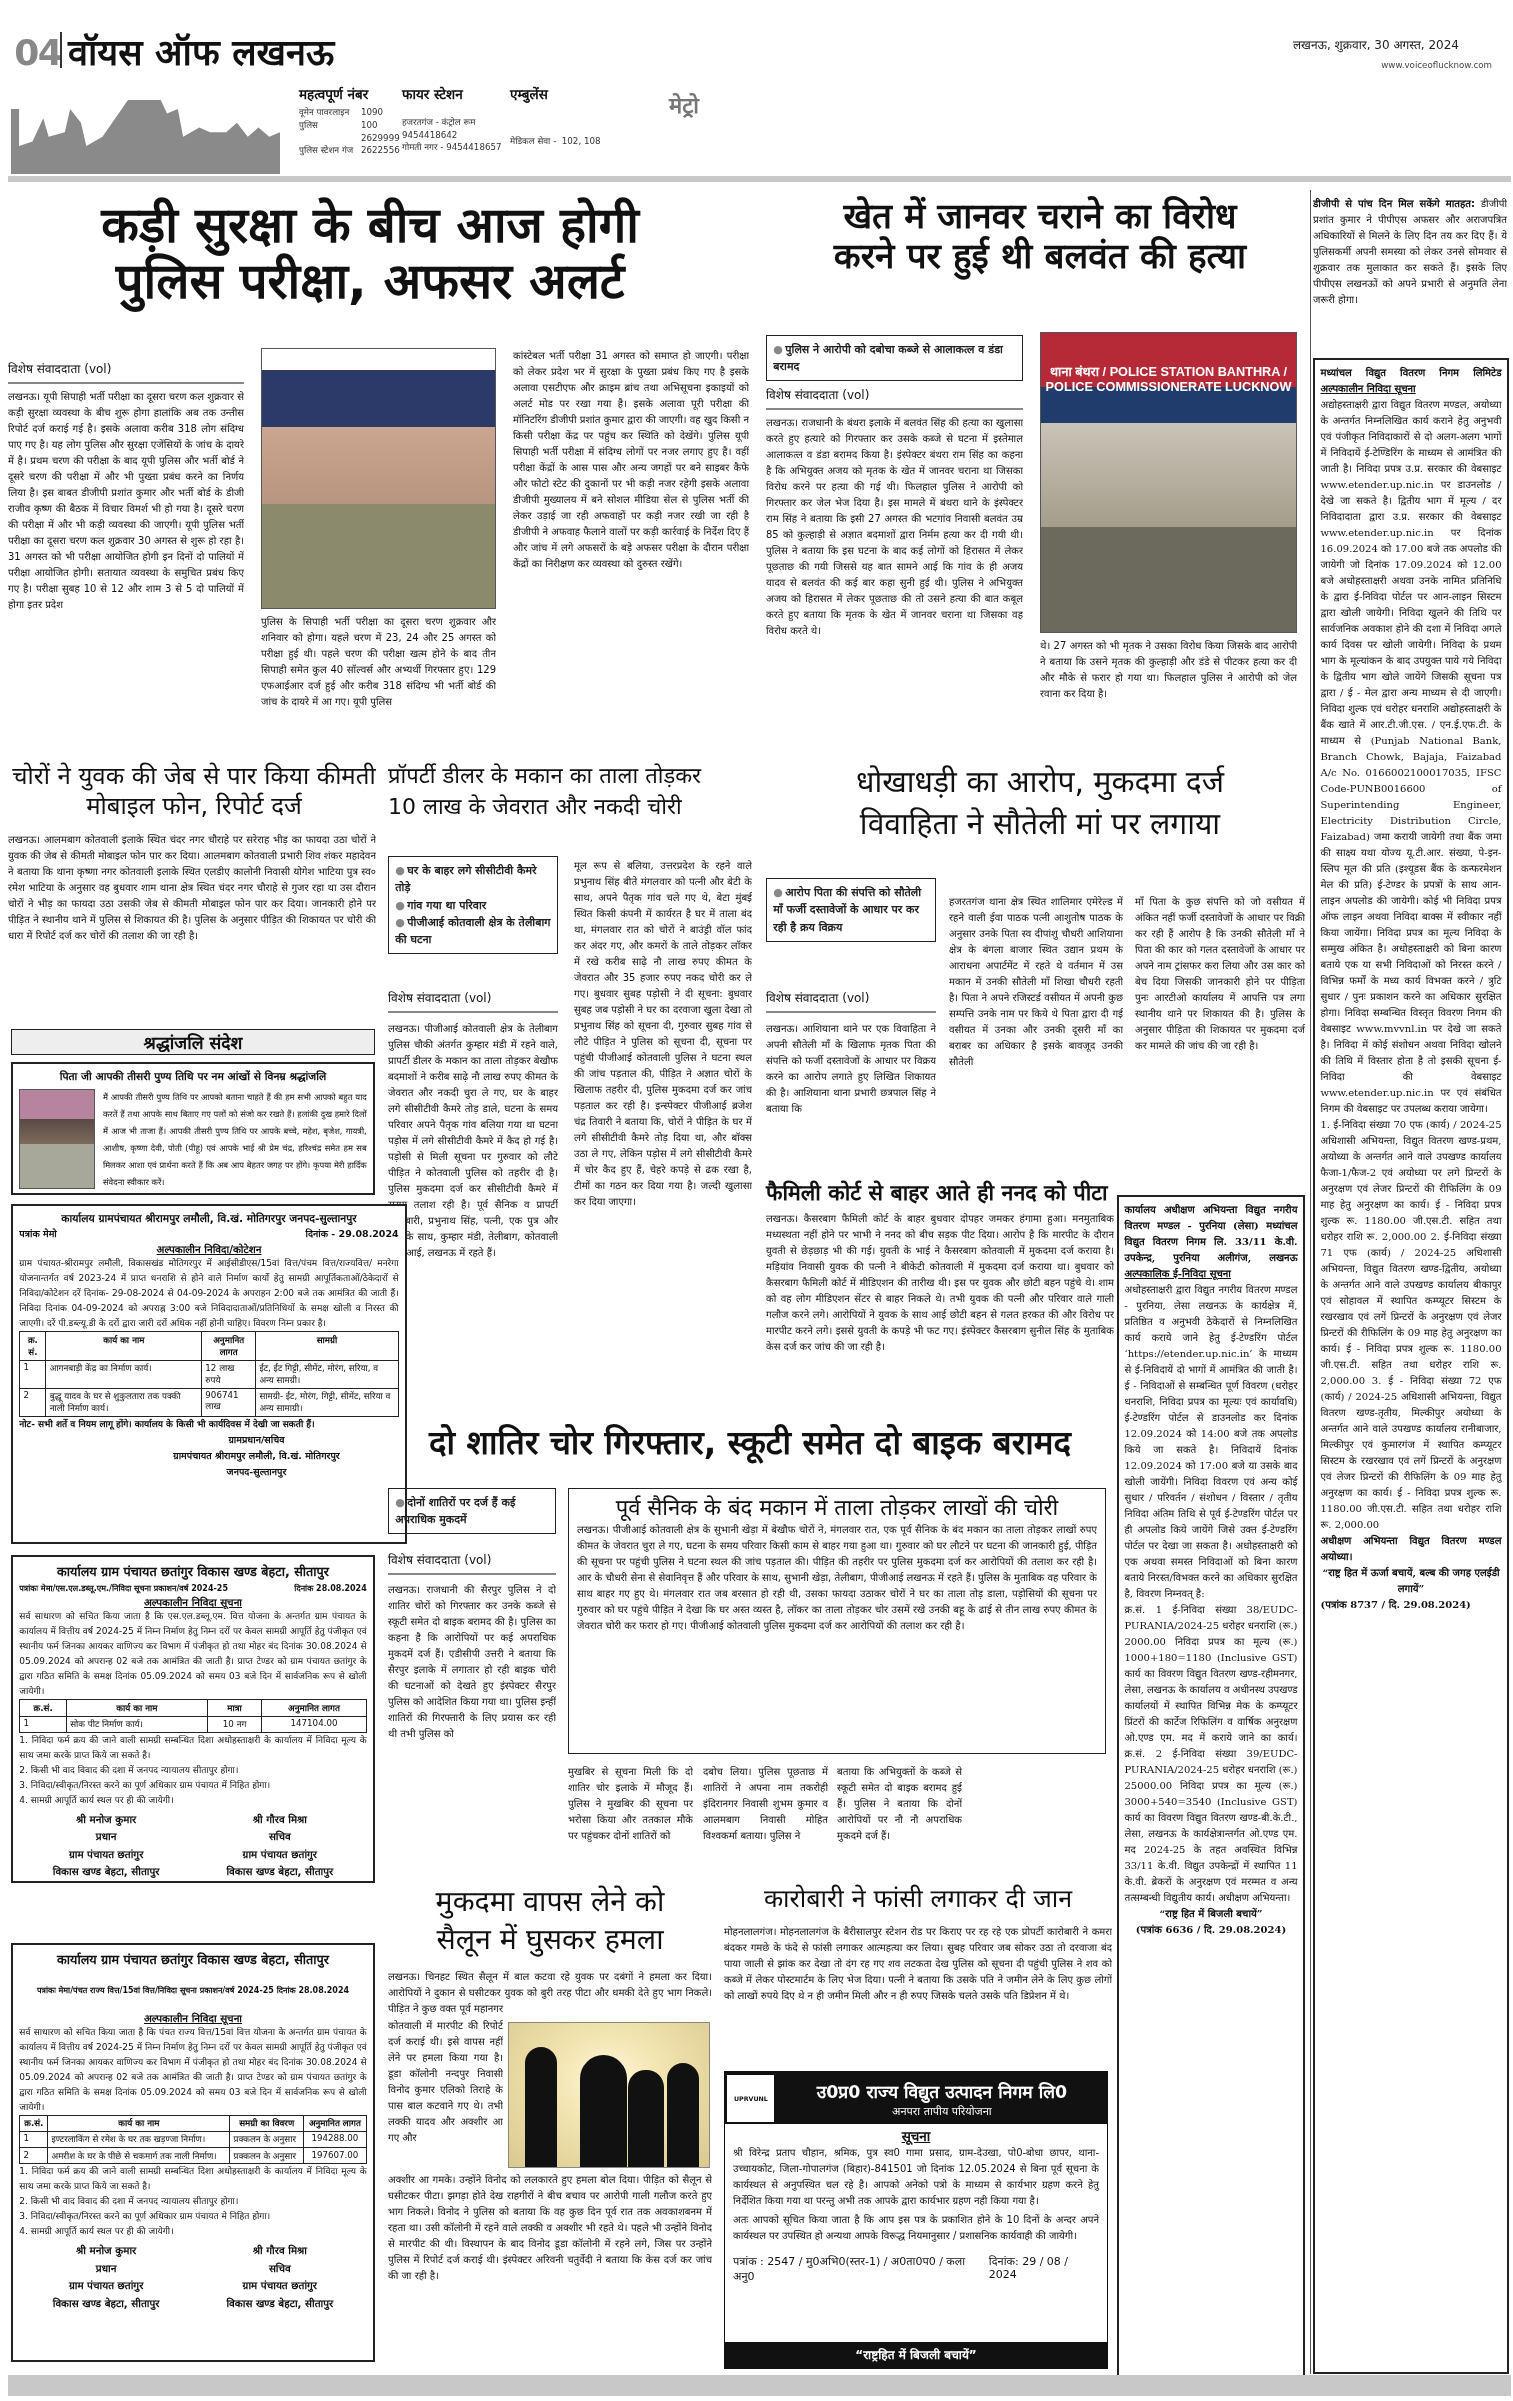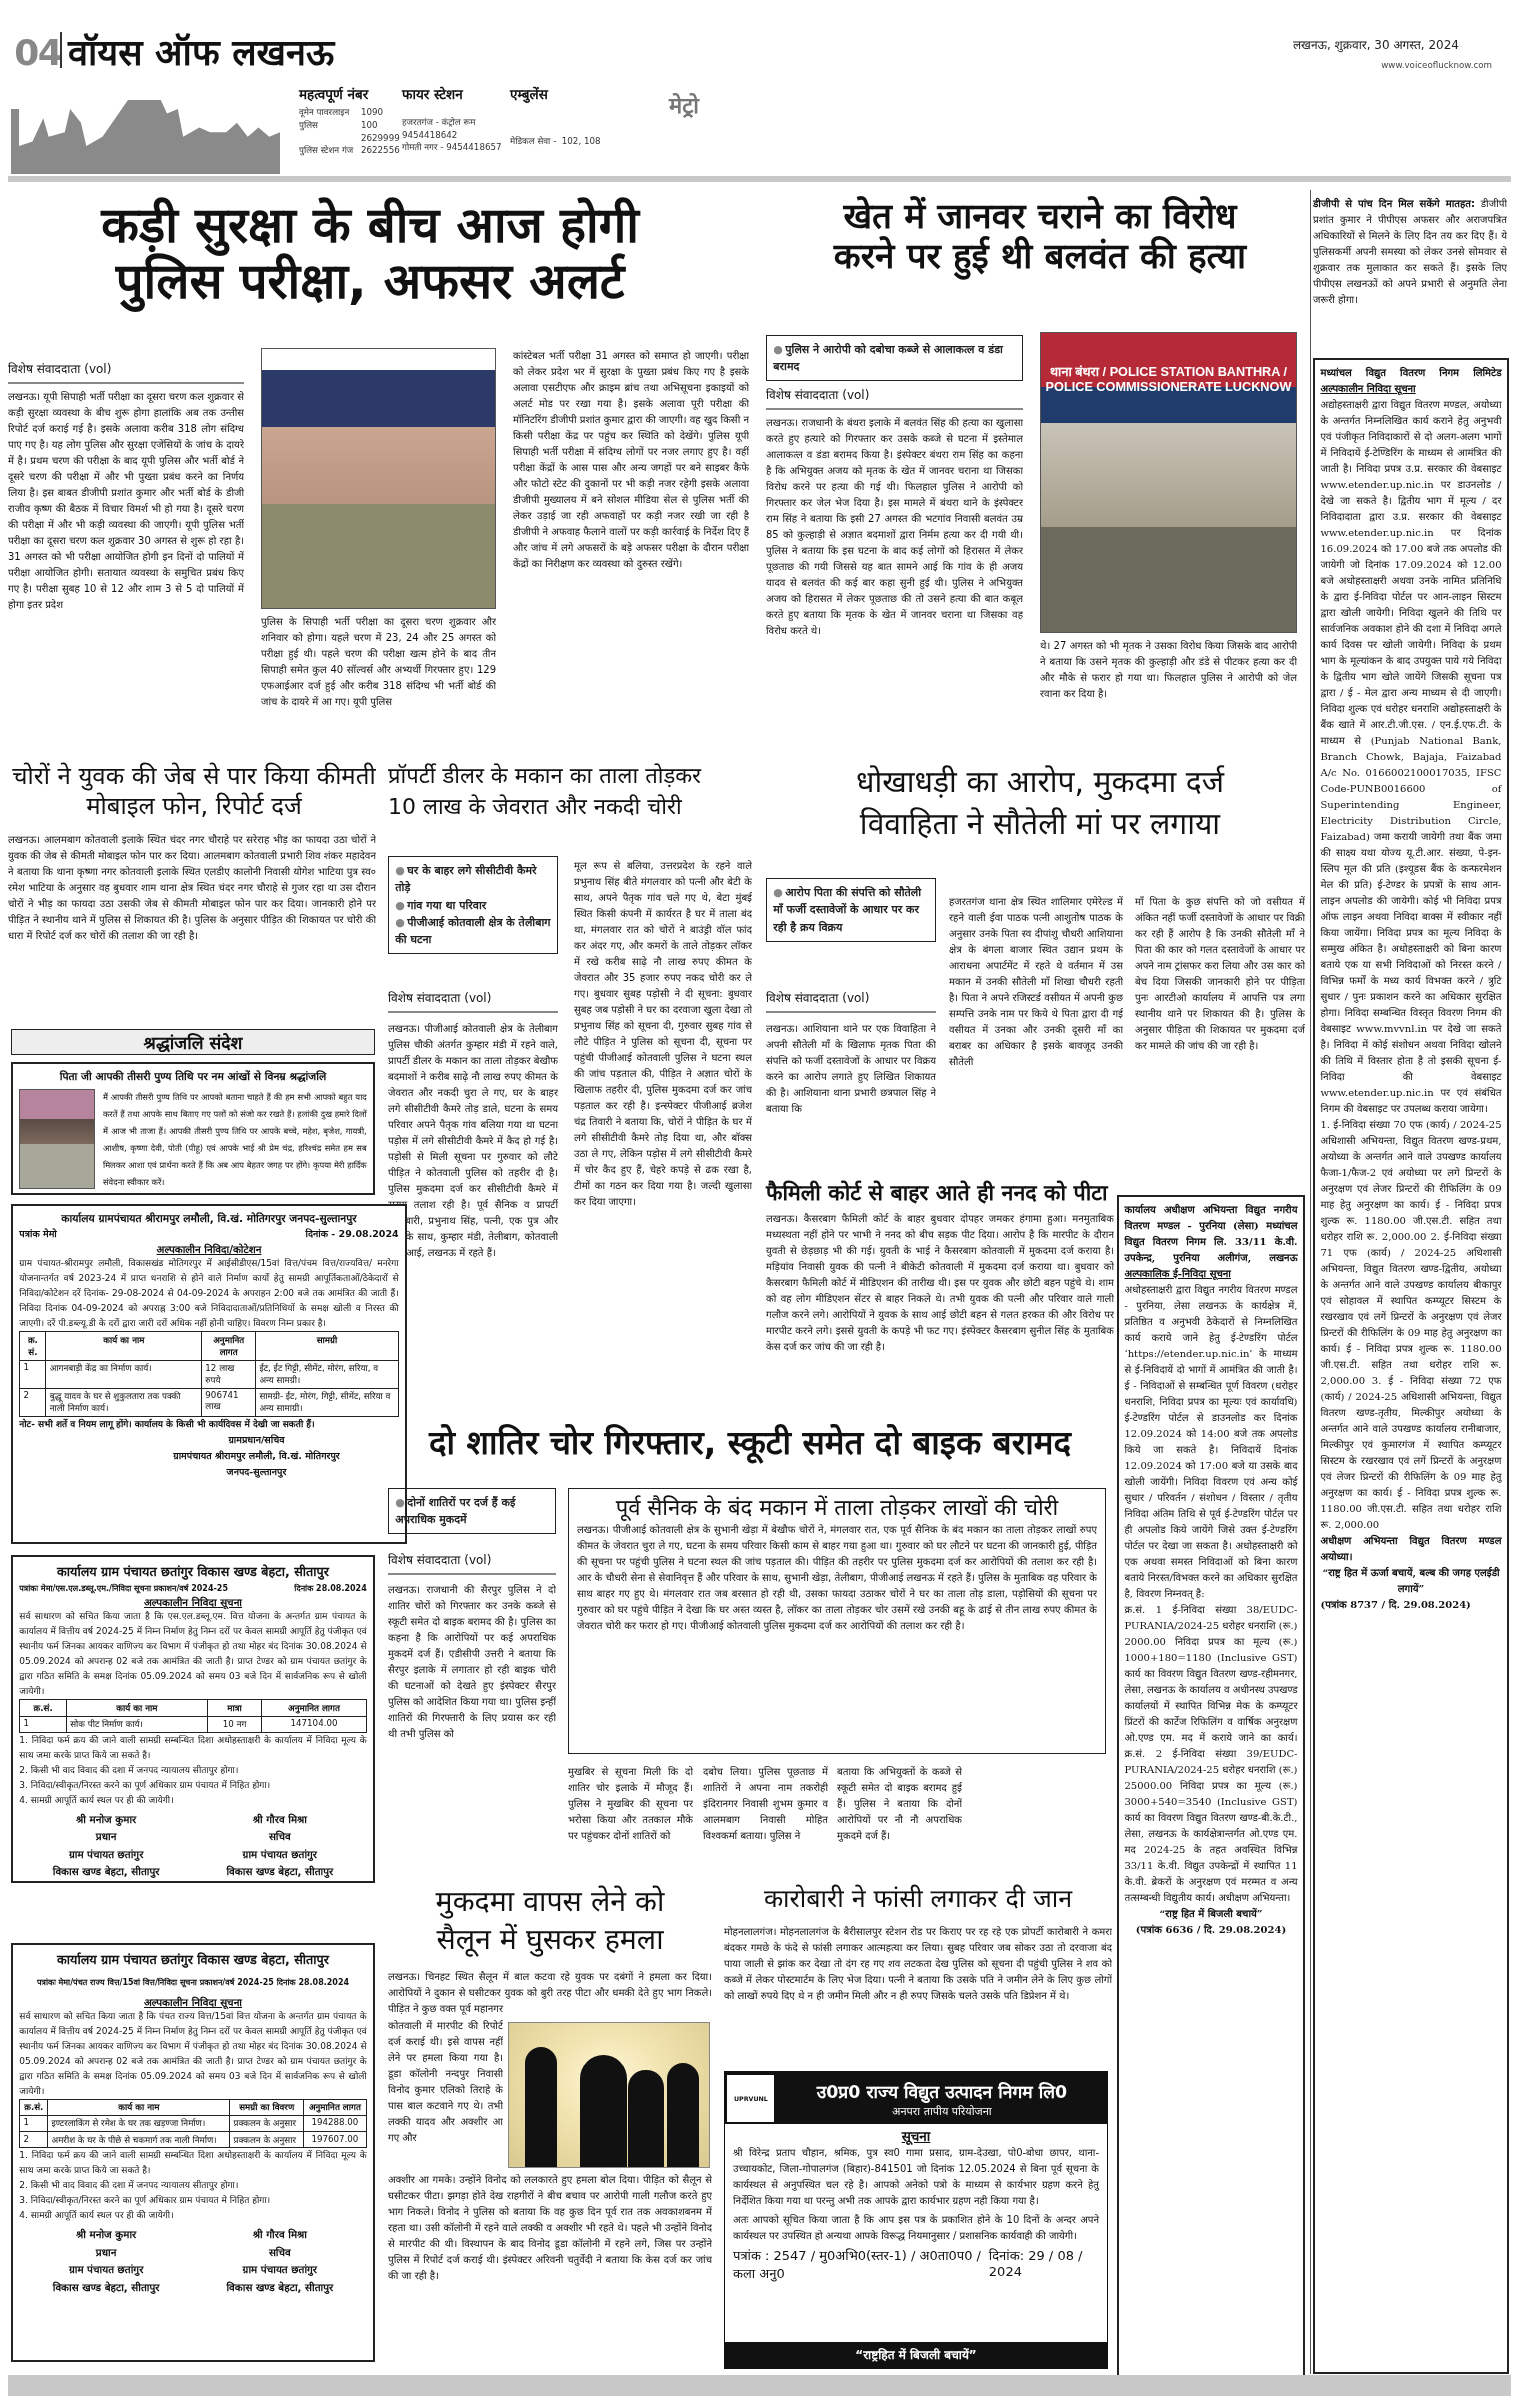--- a/index.html
+++ b/index.html
@@ -236,21 +236,21 @@
       <div>श्री गौरव मिश्रा</div>
       <div>सचिव</div>
       <div>ग्राम पंचायत छतांगुर</div>
       <div>विकास खण्ड बेहटा, सीतापुर</div>
     </div>
   </div>
 </div>
 
 <div class="abs box" style="left:11px;top:1943px;width:364px;height:419px;overflow:hidden">
   <div class="ad-title" style="font-size:12.7px">कार्यालय ग्राम पंचायत छतांगुर विकास खण्ड बेहटा, सीतापुर</div>
-  <div style="font-weight:bold;font-size:8px;margin:8px 0;text-align:center">पत्रांकः मेमा/पंचत राज्य वित्त/15वां वित्त/निविदा सूचना प्रकाशन/वर्ष 2024-25 दिनांक 28.08.2024</div>
+  <div style="font-weight:bold;font-size:8px;margin:16px 0;text-align:center">पत्रांकः मेमा/पंचत राज्य वित्त/15वां वित्त/निविदा सूचना प्रकाशन/वर्ष 2024-25 दिनांक 28.08.2024</div>
   <div class="ad-title u" style="font-size:10.3px">अल्पकालीन निविदा सूचना</div>
   <div class="ad-txt">सर्व साधारण को सचित किया जाता है कि पंचत राज्य वित्त/15वां वित्त योजना के अन्तर्गत ग्राम पंचायत के कार्यालय में वित्तीय वर्ष 2024-25 में निम्न निर्माण हेतु निम्न दरों पर केवल सामग्री आपूर्ति हेतु पंजीकृत एवं स्थानीय फर्म जिनका आयकर वाणिज्य कर विभाग में पंजीकृत हो तथा मोहर बंद दिनांक 30.08.2024 से 05.09.2024 को अपरान्ह 02 बजे तक आमंत्रित की जाती है। प्राप्त टेण्डर को ग्राम पंचायत छतांगुर के द्वारा गठित समिति के समक्ष दिनांक 05.09.2024 को समय 03 बजे दिन में सार्वजनिक रूप से खोली जायेगी।</div>
   <table class="ad-tbl">
     <tbody>
         <tr>
       <th>क्र.सं.</th>
       <th>कार्य का नाम</th>
       <th>समग्री का विवरण</th>
       <th>अनुमानित लागत</th>
     </tr>
@@ -325,21 +325,21 @@
     <div style="width:47px;height:47px;background:#fff;margin:2.4px;display:flex;align-items:center;justify-content:center;color:#111;font-size:6.3px;font-weight:bold">UPRVUNL</div>
     <div style="flex:1;text-align:center">
       <div style="font-size:17.4px;font-weight:bold">उ0प्र0 राज्य विद्युत उत्पादन निगम लि0</div>
       <div style="font-size:11px">अनपरा तापीय परियोजना</div>
     </div>
   </div>
   <div style="padding:3.2px 8px">
     <div class="u" style="text-align:center;font-size:13.5px;font-weight:bold">सूचना</div>
     <div class="ad-txt" style="font-size:10px;line-height:16px">श्री विरेन्द्र प्रताप चौहान, श्रमिक, पुत्र स्व0 गामा प्रसाद, ग्राम-देउखा, पो0-बोधा छापर, थाना-उच्चायकोट, जिला-गोपालगंज (बिहार)-841501 जो दिनांक 12.05.2024 से बिना पूर्व सूचना के कार्यस्थल से अनुपस्थित चल रहे है। आपको अनेको पत्रो के माध्यम से कार्यभार ग्रहण करने हेतु निर्देशित किया गया था परन्तु अभी तक आपके द्वारा कार्यभार ग्रहण नही किया गया है।</div>
     <div class="ad-txt" style="font-size:10px;line-height:16px;margin-top:3.2px">अतः आपको सूचित किया जाता है कि आप इस पत्र के प्रकाशित होने के 10 दिनों के अन्दर अपने कार्यस्थल पर उपस्थित हो अन्यथा आपके विरूद्ध नियमानुसार / प्रशासनिक कार्यवाही की जायेगी।</div>
-    <div style="display:flex;justify-content:space-between;font-size:13px;margin-top:2px">
+    <div style="display:flex;justify-content:space-between;font-size:11px;margin-top:9px">
       <span>पत्रांक : 2547 / मु0अभि0(स्तर-1) / अ0ता0प0 / कला अनु0</span>
       <span>दिनांक: 29 / 08 / 2024</span>
     </div>
   </div>
   <div style="position:absolute;bottom:0;left:0;right:0;background:#111;color:#fff;text-align:center;font-size:12px;font-weight:bold;padding:4.7px 0">“राष्ट्रहित में बिजली बचायें”</div>
 </div>
 
 <div class="abs grey-bar" style="top:2375px;height:20.6px"></div>
 
 

